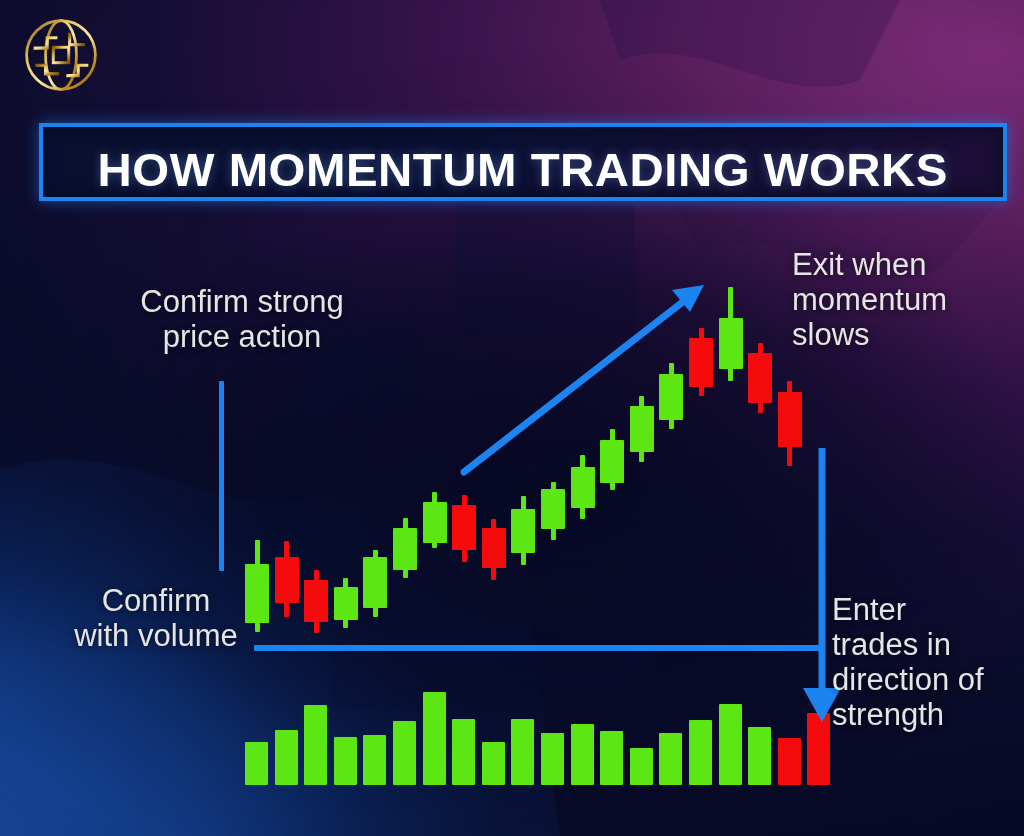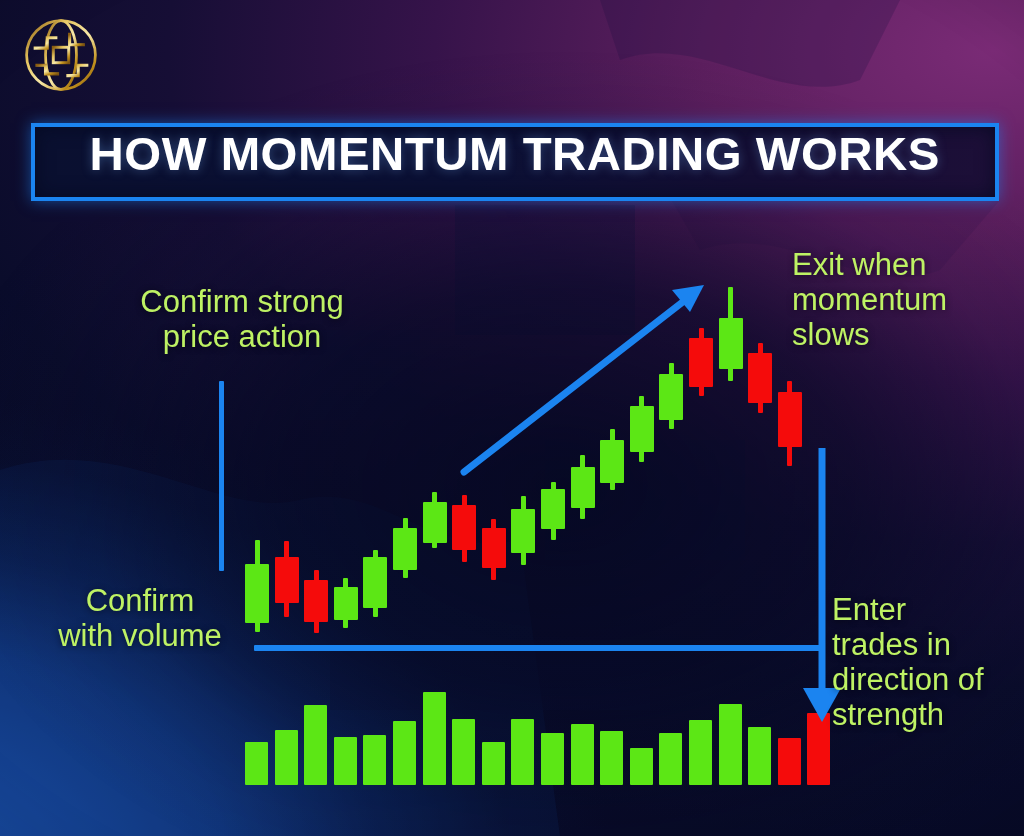--- a/index.html
+++ b/index.html
@@ -45,39 +45,39 @@
     -webkit-background-clip:text;background-clip:text;color:transparent;-webkit-text-fill-color:transparent;
   }
   .logo-sub{
     margin-top:5px;font-size:13.5px;font-weight:bold;letter-spacing:5.2px;white-space:nowrap;
     background:linear-gradient(100deg,#8a5c10,#e8c864 40%,#caa13a 70%,#8f6614);
     -webkit-background-clip:text;background-clip:text;color:transparent;-webkit-text-fill-color:transparent;
   }
 
   
   .title-banner{
-    position:absolute;left:31px;top:123px;width:960px;height:70px;
+    position:absolute;left:39px;top:123px;width:960px;height:70px;
     border:4px solid #1b84f0;
     background:linear-gradient(100deg,#0a1030 0%,#0b1034 45%,#140e33 75%,#1d0f38 100%);
     box-shadow:0 0 14px rgba(28,130,240,.55), inset 0 0 18px rgba(5,8,32,.85);
-    display:flex;align-items:flex-start;justify-content:center;
+    display:flex;align-items:flex-end;justify-content:center;
   }
   .title-text{
     color:#fff;font-size:46px;font-weight:bold;letter-spacing:0.5px;
     transform:scaleX(1.03);white-space:nowrap;
     text-shadow:0 0 10px rgba(120,180,255,.35);
     font-family:"Liberation Sans Narrow","Liberation Sans",sans-serif;
   }
 
   
-  .anno{position:absolute;color:#bef264;font-size:31px;line-height:1.13;white-space:pre-line;
+  .anno{position:absolute;color:#e5e5e5;font-size:31px;line-height:1.13;white-space:pre-line;
         text-shadow:0 1px 6px rgba(0,0,0,.55);}
   #anno-identity{left:108px;top:284px;width:268px;text-align:center;}
   #anno-exit{left:792px;top:247px;width:230px;text-align:left;}
-  #anno-confirm{left:22px;top:583px;width:236px;text-align:center;}
+  #anno-confirm{left:38px;top:583px;width:236px;text-align:center;}
   #anno-enter{left:832px;top:592px;width:182px;text-align:left;}
 
   
   .line-v-left{position:absolute;left:219px;top:381px;width:5px;height:190px;
     background:#1b84f0;border-radius:1px;}
   .line-h{position:absolute;left:254px;top:645px;width:570px;height:6px;
     background:#1b84f0;border-radius:1px;}
   svg.overlay{position:absolute;left:0;top:0;width:1024px;height:836px;overflow:visible;}
 
   

